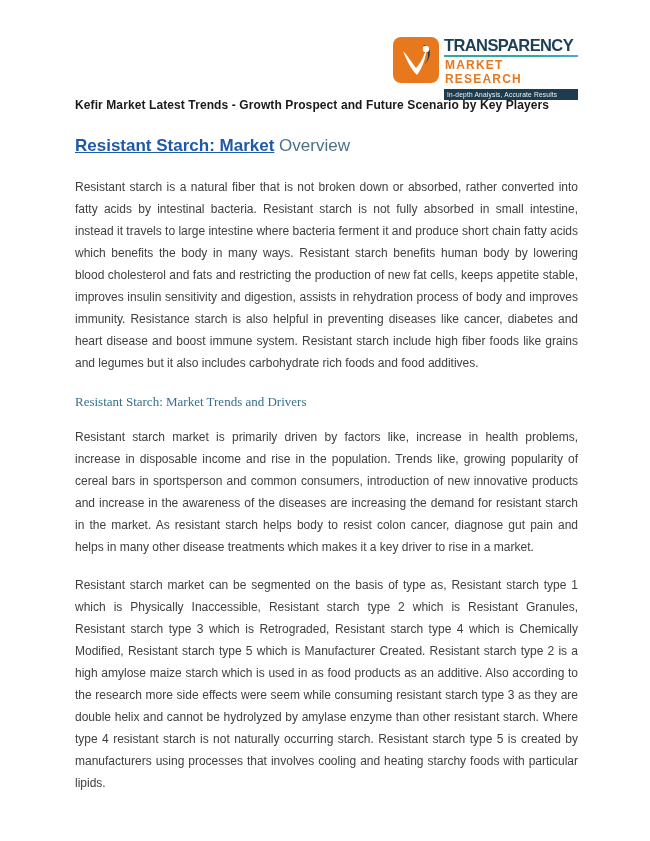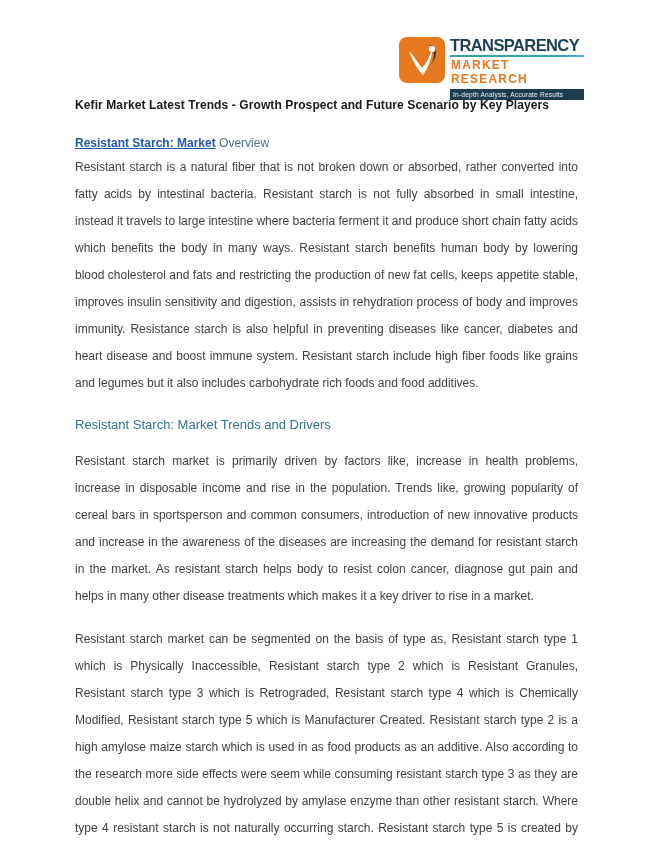--- a/index.html
+++ b/index.html
@@ -11,21 +11,21 @@
     margin: 0 auto;
     background: #ffffff;
     font-family: "Liberation Sans", sans-serif;
     overflow: hidden;
   }
 
   
   .logo {
     position: absolute;
     top: 37px;
-    right: 66px;
+    right: 72px;
     display: flex;
     align-items: flex-start;
     gap: 5px;
   }
   .logo-icon {
     width: 46px;
     height: 46px;
     flex: 0 0 auto;
   }
   .logo-textblock { width: 134px; }
@@ -66,37 +66,38 @@
     left: 75px;
     width: 503px;
   }
   .doc-title {
     font-size: 12px;
     font-weight: bold;
     color: #1a1a1a;
     letter-spacing: 0.1px;
     margin-bottom: 24px;
   }
-  .h-main { font-size: 12px; margin-bottom: 4px; }
+  .h-main { font-size: 17px; margin-bottom: 20px; }
   .h-main a {
     color: #1f5aa9;
     font-weight: bold;
     text-decoration: underline;
     cursor: pointer;
   }
   .h-main .h-suffix { color: #4c7186; font-weight: normal; }
   .h-sub {
     font-size: 13px;
     font-weight: normal;
     color: #35718a;
     margin: 20px 0 16px 0;
+    font-family: Liberation Serif, serif;
   }
   p.body-par {
     font-size: 12px;
-    line-height: 27px;
+    line-height: 22px;
     color: #404040;
     text-align: justify;
     margin-bottom: 16px;
   }
 </style>
 </head>
 <body>
 
 <div class="page">
 

